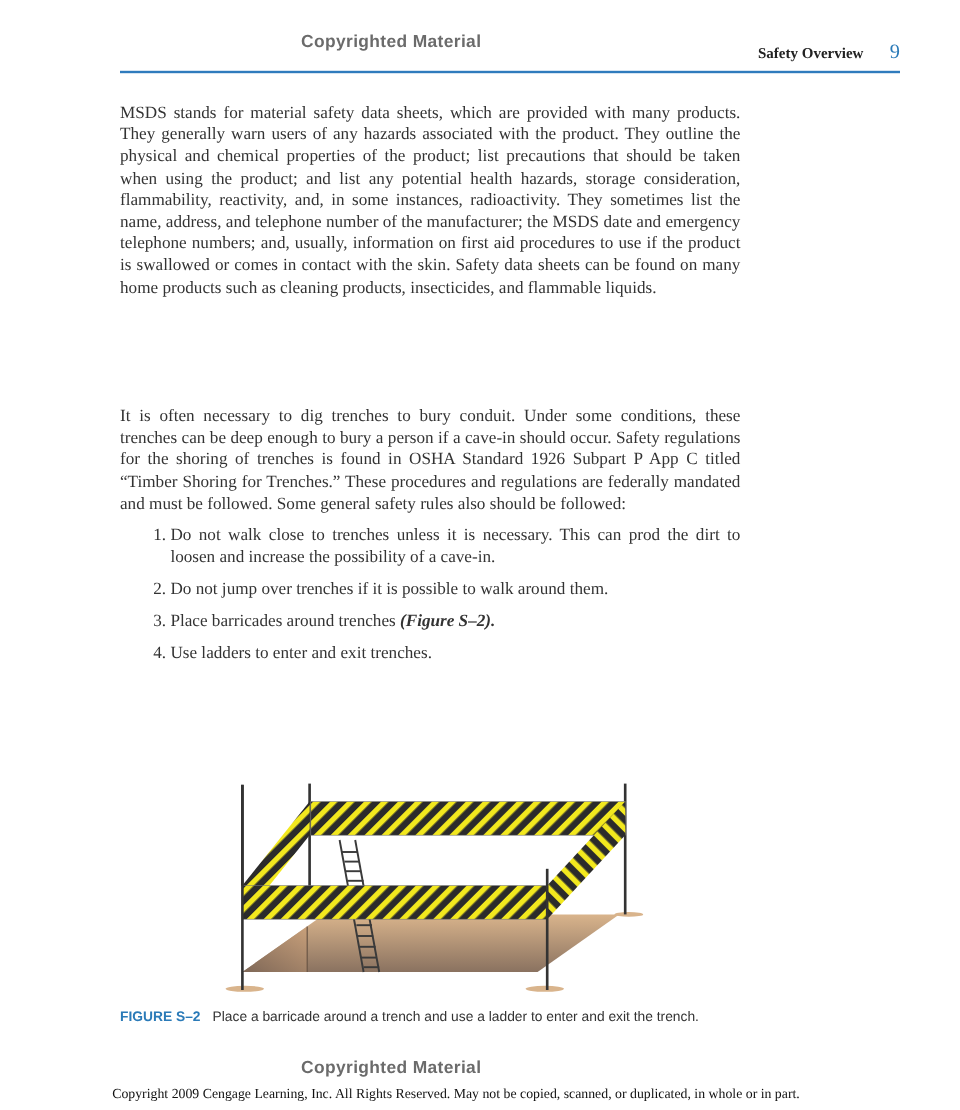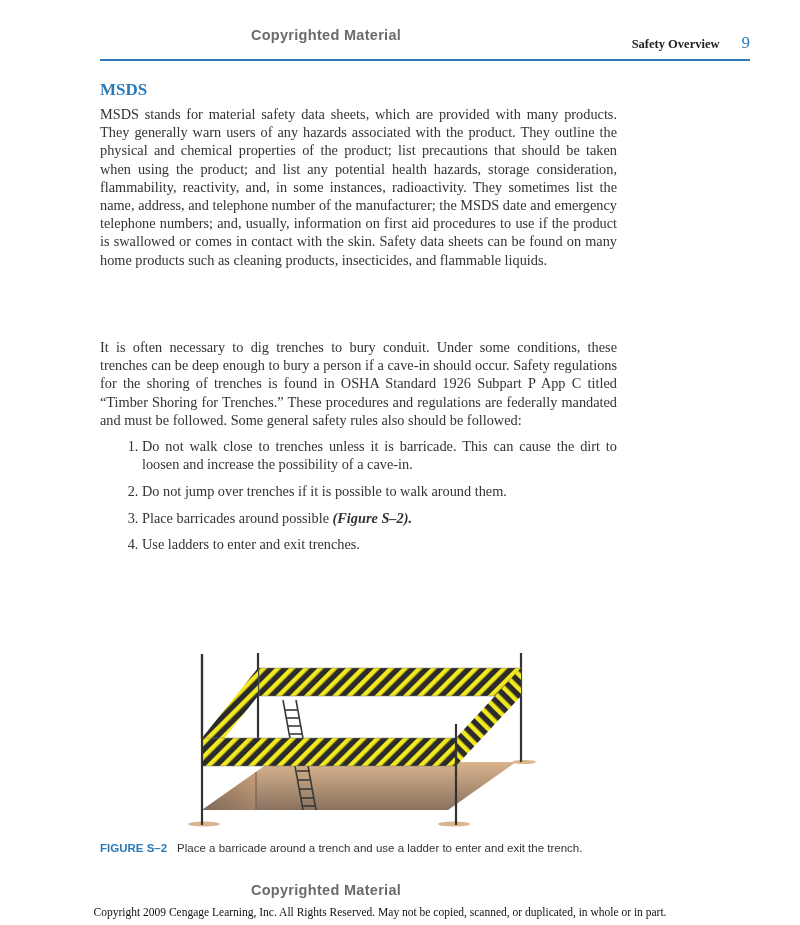--- a/index.html
+++ b/index.html
@@ -41,30 +41,29 @@
 <body>
 
 <div class="wm top">Copyrighted Material</div>
 
 <div class="running-head">
   <span>Safety Overview</span><span class="pn">9</span>
 </div>
 <div class="head-rule"></div>
 
 <div class="col" style="top:80px;">
-  <h2>MSDS</h2>
   <p class="body">MSDS stands for material safety data sheets, which are provided with many products. They generally warn users of any hazards associated with the prod­uct. They outline the physical and chemical properties of the product; list pre­cautions that should be taken when using the product; and list any potential health hazards, storage consideration, flammability, reactivity, and, in some in­stances, radioactivity. They sometimes list the name, address, and telephone number of the manufacturer; the MSDS date and emergency telephone num­bers; and, usually, information on first aid procedures to use if the product is swallowed or comes in contact with the skin. Safety data sheets can be found on many home products such as cleaning products, insecticides, and flamma­ble liquids.</p>
 </div>
 
 <div class="col" style="top:333px;">
   <p class="body">It is often necessary to dig trenches to bury conduit. Under some conditions, these trenches can be deep enough to bury a person if a cave-in should occur. Safety regulations for the shoring of trenches is found in OSHA Standard 1926 Subpart P App C titled “Timber Shoring for Trenches.” These procedures and regulations are federally mandated and must be followed. Some general safety rules also should be followed:</p>
   <ol class="rules">
-    <li><span>Do not walk close to trenches unless it is barricade. This can cause the dirt to loosen and increase the possibility of a cave-in.</span></li>
+    <li><span>Do not walk close to trenches unless it is necessary. This can prod the dirt to loosen and increase the possibility of a cave-in.</span></li>
     <li><span>Do not jump over trenches if it is possible to walk around them.</span></li>
-    <li><span>Place barricades around possible </span><em>(Figure S–2).</em></li>
+    <li><span>Place barricades around trenches </span><em>(Figure S–2).</em></li>
     <li><span>Use ladders to enter and exit trenches.</span></li>
   </ol>
 </div>
 
 <div class="figure">
   <svg width="360" height="180" viewBox="0 0 360 180">
     <defs>
       <pattern id="stripesA" patternUnits="userSpaceOnUse" width="10" height="10" patternTransform="rotate(45)">
         <rect width="10" height="10" fill="#2b2b2b"></rect>
         <rect width="4.5" height="10" fill="#f2e81e"></rect>

